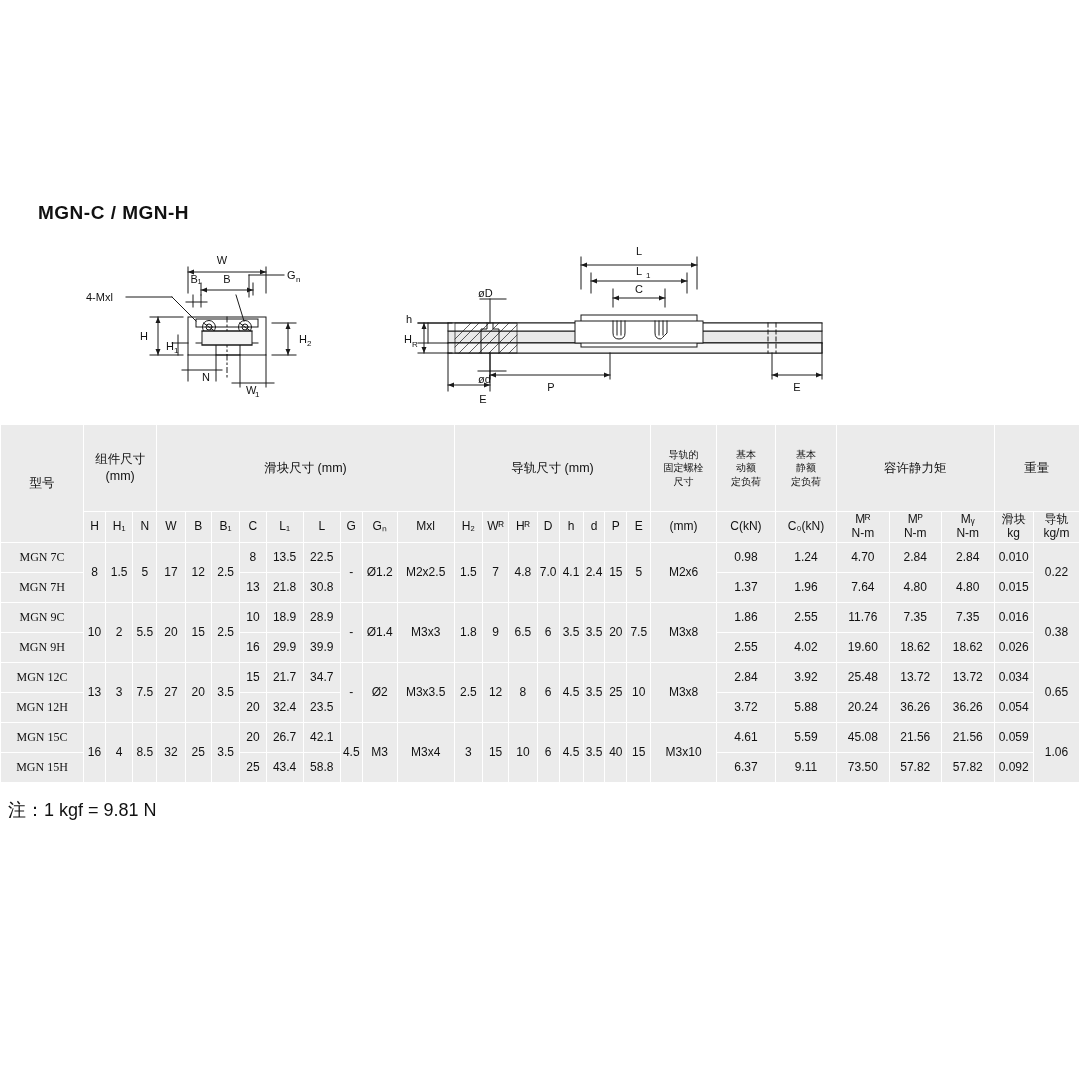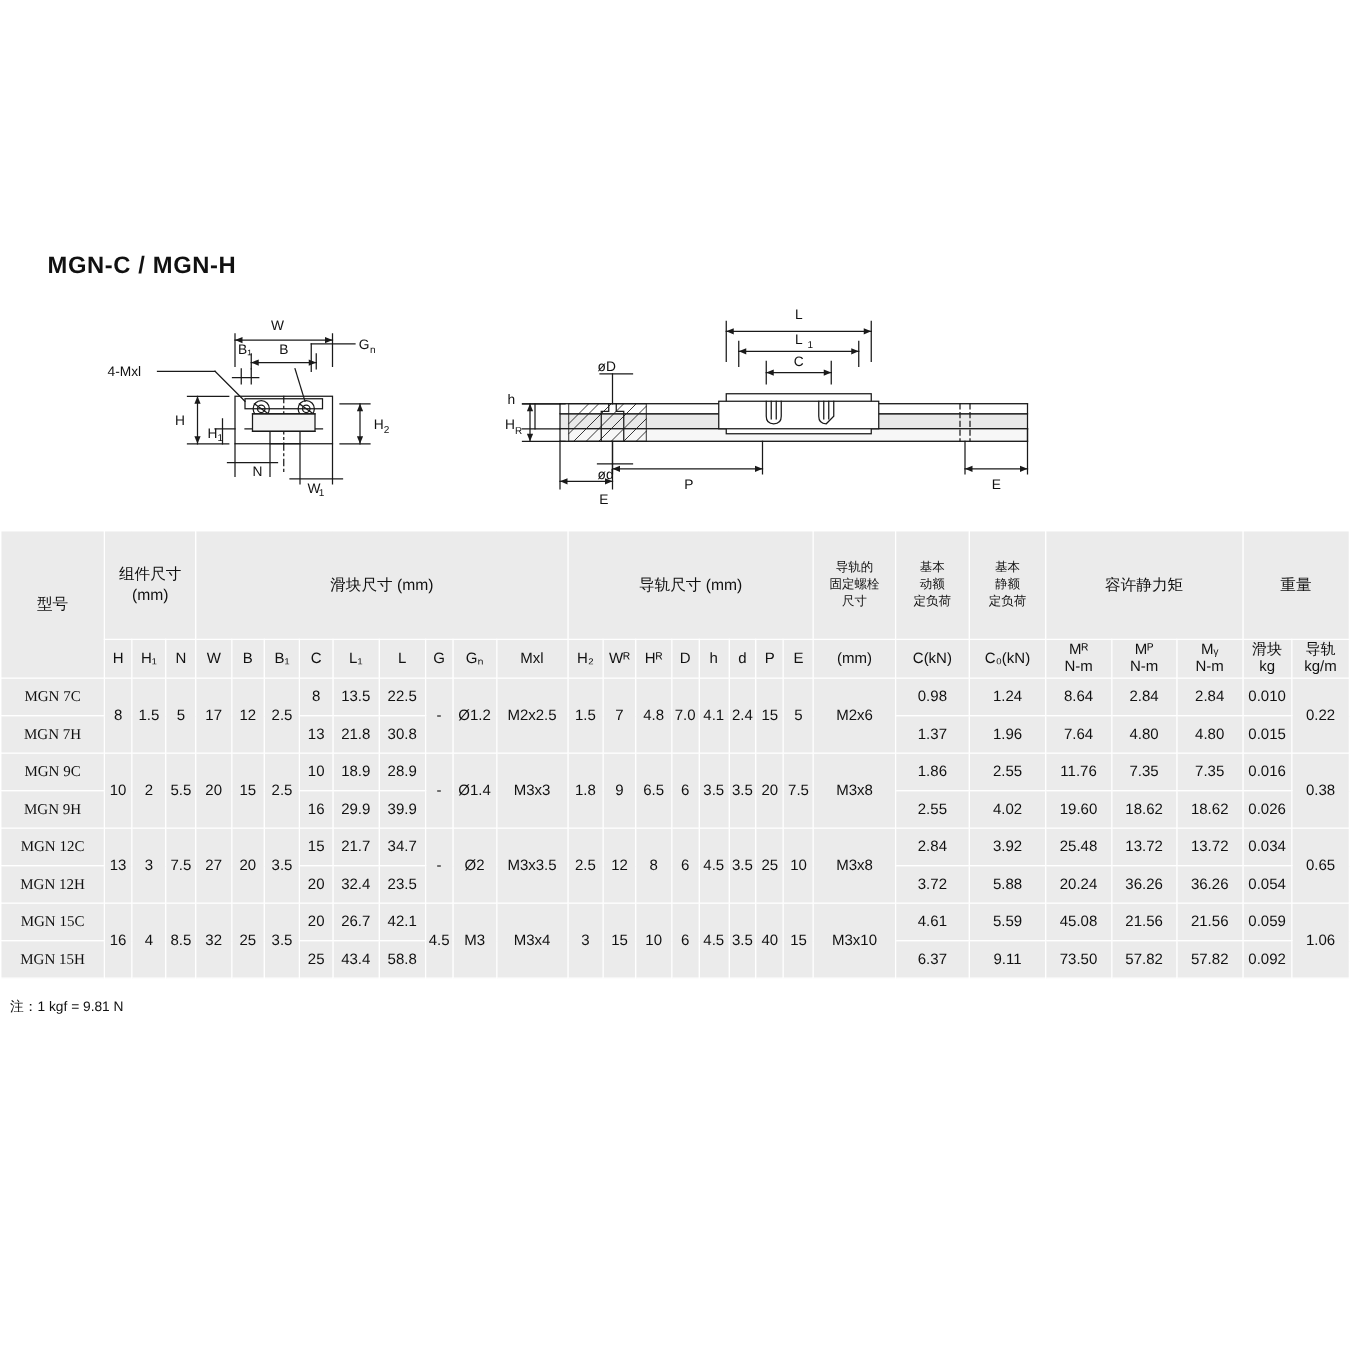--- a/index.html
+++ b/index.html
@@ -68,21 +68,21 @@
     padding-left: 8px;
     font-weight: bold;
     font-size: 12.5px;
     font-family: Liberation Serif, serif;
   }
   .hdr-top .small { font-size: 10px; }
   .note {
     position: absolute;
     left: 8px;
     top: 798px;
-    font-size: 11px;
+    font-size: 18px;
   }
   .colgrp-title { line-height: 1.35; }
 </style>
 </head>
 <body>
 
 <div class="page">
 
   <div class="title">MGN-C / MGN-H</div>
 
@@ -424,21 +424,21 @@
         <td rowspan="2">7</td>
         <td rowspan="2">4.8</td>
         <td rowspan="2">7.0</td>
         <td rowspan="2">4.1</td>
         <td rowspan="2">2.4</td>
         <td rowspan="2">15</td>
         <td rowspan="2">5</td>
         <td rowspan="2">M2x6</td>
         <td>0.98</td>
         <td>1.24</td>
-        <td>8.64</td>
+        <td>4.70</td>
         <td>2.84</td>
         <td>2.84</td>
         <td>0.010</td>
         <td rowspan="2">0.22</td>
       </tr>
       <tr class="data">
         <td class="model-cell">MGN 7H</td>
         <td>13</td>
         <td>21.8</td>
         <td>30.8</td>

